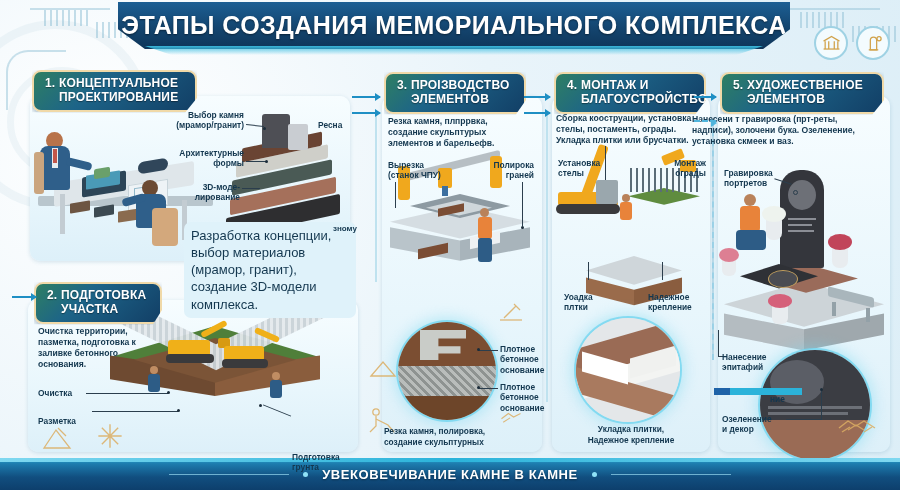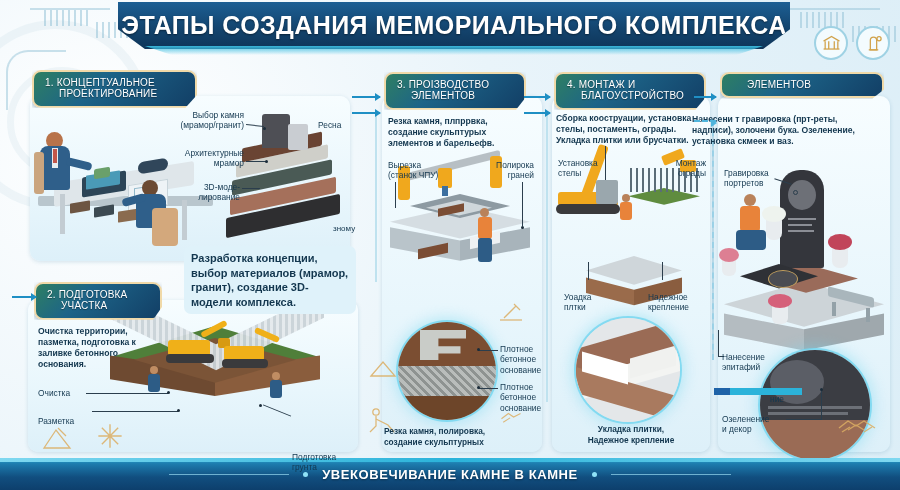--- a/index.html
+++ b/index.html
@@ -102,38 +102,38 @@
   .stage-badge {
     position:absolute; z-index:6;
     background: linear-gradient(135deg,#2e7f63 0%, #1d6488 38%, #123f66 100%);
     border:2px solid #f0d9a8;
     border-radius:9px;
     padding:5px 11px 6px 11px;
     clip-path: polygon(0 0, 100% 0, 100% 66%, 93% 100%, 0 100%);
     box-shadow:0 2px 5px rgba(20,60,90,.35);
   }
   .stage-badge span {
-    display:block; color:#fff; font-size:10px; font-weight:normal;
+    display:block; color:#fff; font-size:12px; font-weight:bold;
     line-height:1.14; letter-spacing:.2px;
     text-shadow:0 1px 1px rgba(0,0,0,.4);
   }
   .stage-badge .l2 { padding-left:14px; }
 
   .desc {
     position:absolute; font-size:8.6px; color:#13374f;
     font-weight:bold; line-height:1.28; z-index:5;
   }
   .bubble {
     position:absolute; z-index:5;
     background:#dff2fa; border-radius:7px; padding:5px 7px;
-    font-size:11px; color:#13374f; font-weight:bold; line-height:1.32;margin-top:24px;
+    font-size:13px; color:#13374f; font-weight:normal; line-height:1.32;
   }
   .lbl {
     position:absolute; font-size:8.4px; color:#13374f;
-    font-weight:normal; line-height:1.22; z-index:7;
+    font-weight:bold; line-height:1.22; z-index:7;
   }
   .lbl.r { text-align:right; }
   .cap {
     position:absolute; font-size:8.3px; color:#13374f;
     font-weight:bold; line-height:1.3; z-index:7; text-align:center;
   }
 
   .leader { position:absolute; height:1px; background:#2b3e4d; z-index:6; }
   .leader.v { width:1px; height:auto; background:#2b3e4d; }
   .dot { position:absolute; width:3px;height:3px;border-radius:50%;background:#1b2c3a; z-index:7;}
@@ -260,21 +260,21 @@
     <span>1. КОНЦЕПТУАЛЬНОЕ</span>
     <span class="l2">ПРОЕКТИРОВАНИЕ</span>
   </div>
 
   <div class="lbl r" style="left:148px; top:110px; width:96px; white-space:pre-line;">Выбор камня
 (мрамор/гранит)</div>
   <div class="leader" style="left:246px; top:125px; width:18px; transform:rotate(6deg);"></div>
   <div class="dot" style="left:263px; top:127px;"></div>
 
   <div class="lbl r" style="left:152px; top:148px; width:92px; white-space:pre-line;">Архитектурные
-мрамор</div>
+формы</div>
   <div class="leader" style="left:246px; top:161px; width:20px;"></div>
   <div class="dot" style="left:265px; top:160px;"></div>
 
   <div class="lbl r" style="left:152px; top:182px; width:88px; white-space:pre-line;">3D-моде-
 лирование</div>
   <div class="leader" style="left:242px; top:188px; width:18px;"></div>
 
   <div class="lbl" style="left:318px; top:120px;">Ресна</div>
 
   <div class="bubble" style="left:184px; top:222px; width:172px;">Разработка концепции, выбор материалов (мрамор, гранит), создание 3D-модели комплекса.</div>
@@ -547,20 +547,21 @@
     <div class="iso" style="left:1px;  top:152px; width:20px; height:14px; border-radius:50%; background:#dd7f93;"></div>
     <div class="iso" style="left:54px; top:208px; width:16px; height:20px; background:#e8ecef; border-radius:3px 3px 6px 6px;"></div>
     <div class="iso" style="left:50px; top:198px; width:24px; height:14px; border-radius:50%; background:#d5607a;"></div>
 
     <div class="iso" style="left:110px; top:196px; width:46px; height:10px; background:#a9b6bc; transform:skewY(14deg); border-radius:2px;"></div>
     <div class="iso" style="left:114px; top:206px; width:4px; height:14px; background:#93a1a8;"></div>
     <div class="iso" style="left:148px; top:212px; width:4px; height:14px; background:#93a1a8;"></div>
   </div>
 
   <div class="stage-badge" style="left:720px; top:72px; width:164px;">
+    <span>5. ХУДОЖЕСТВЕНІОЕ</span>
     <span class="l2">ЭЛЕМЕНТОВ</span>
   </div>
 
   <div class="desc" style="left:692px; top:114px; width:166px;">Нанесени т гравировка (прт-реты, надписи), золочени бука. Озеленение, установка скмеек и ваз.</div>
 
   <div class="lbl" style="left:724px; top:168px; white-space:pre-line;">Гравировка
 портретов</div>
   <div class="leader" style="left:774px; top:181px; width:18px; transform:rotate(18deg);"></div>
   <div class="dot" style="left:793px; top:190px; width:5px; height:5px; background:none; border:1px solid #2b3e4d; border-radius:50%;"></div>
 

